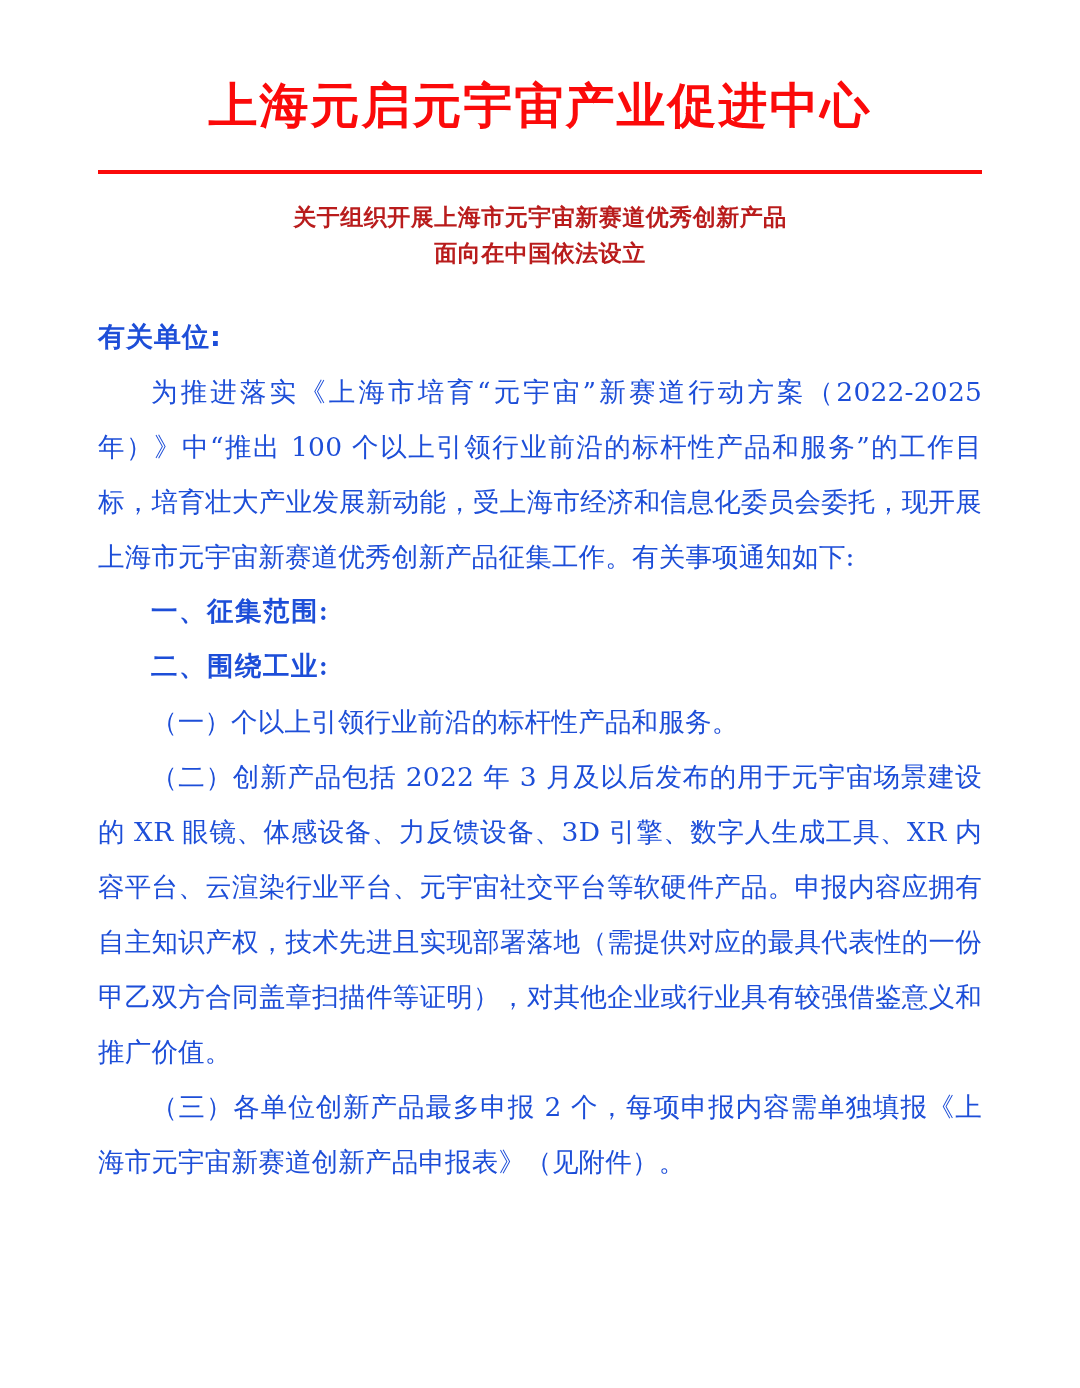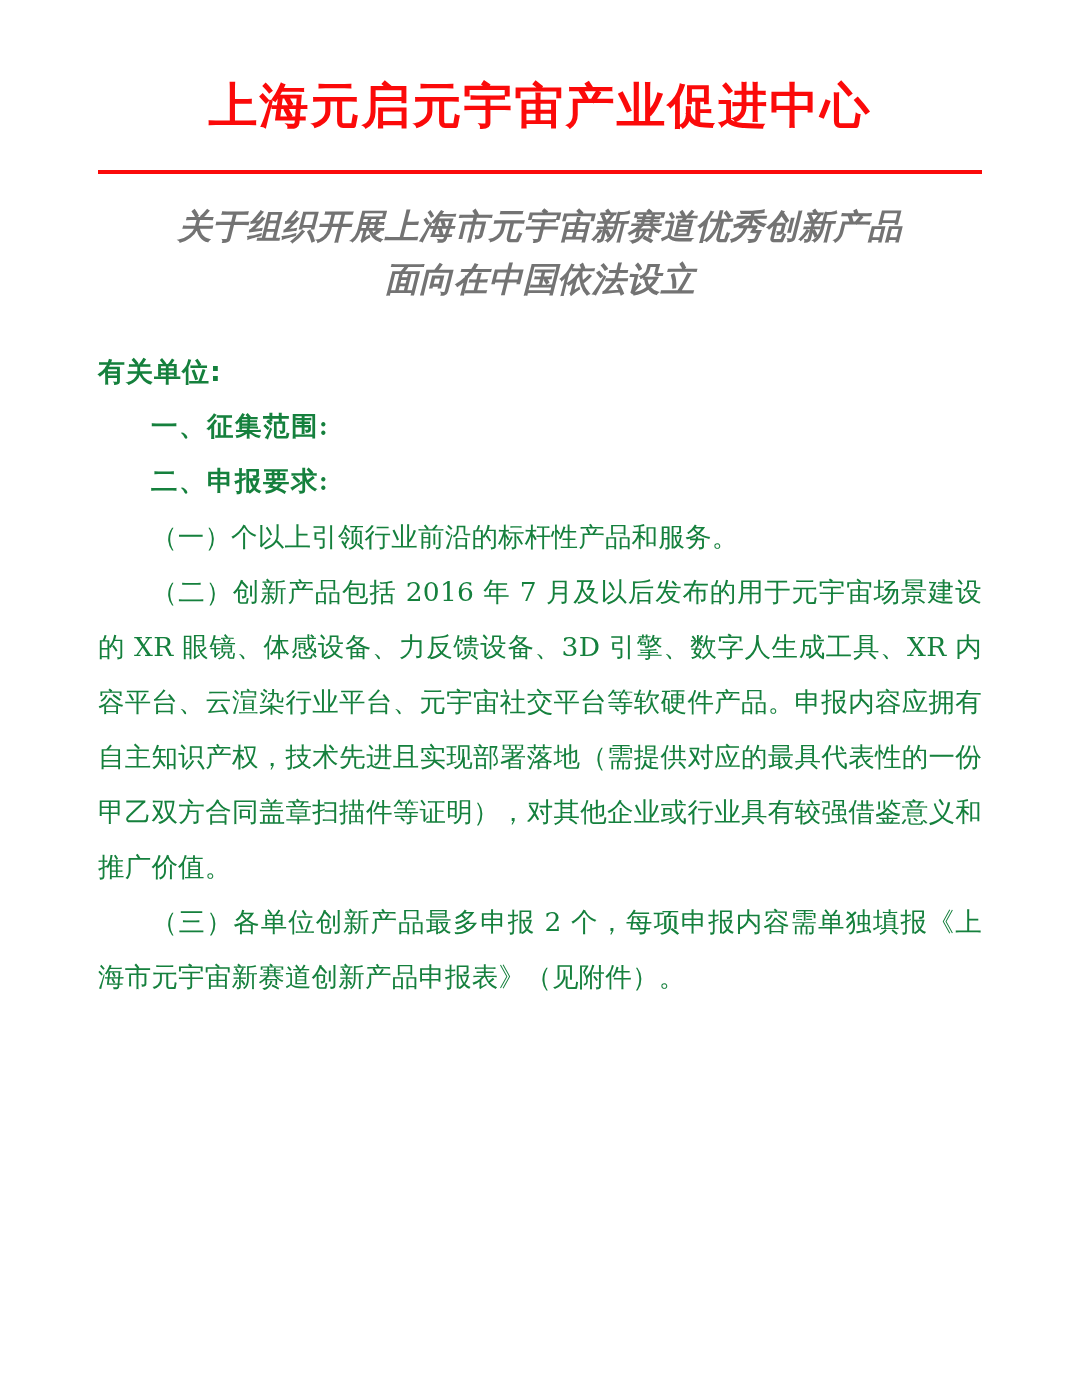--- a/index.html
+++ b/index.html
@@ -45,43 +45,42 @@
     background: #fb0a0a;
     width: 100%;
   }
 
   
   .doc-title {
     margin-top: 26px;
     text-align: center;
     font-family: "DejaVu Sans", "Liberation Sans", sans-serif;
     font-weight: 700;
-    font-size: 34px;
+    font-size: 23px;
     line-height: 1.55;
-    color: #737373;
+    color: #b91c1c;
     letter-spacing: 0.5px;
-    font-style: italic;
   }
   .doc-title-line {
     display: block;
     white-space: nowrap;
   }
 
   
   .body-area {
     margin-top: 38px;
   }
   p.para {
     margin: 0 0 0 0;
     font-size: 26.5px;
     line-height: 55px;
     text-align: justify;
     text-justify: inter-ideograph;
     letter-spacing: 0.2px;
-    color: #15803d;
+    color: #1d4ed8;
   }
   p.salutation {
     font-weight: 700;
     font-family: "DejaVu Sans", "Liberation Sans", sans-serif;
     font-size: 27px;
     letter-spacing: 1px;
   }
   p.indent {
     text-indent: 2em;
   }
@@ -104,26 +103,27 @@
 
   <div class="doc-title">
     <span class="doc-title-line">关于组织开展上海市元宇宙新赛道优秀创新产品</span>
     <span class="doc-title-line">面向在中国依法设立</span>
   </div>
 
   <div class="body-area">
 
     <p class="para salutation">有关单位:</p>
 
+    <p class="para indent">为推进落实《上海市培育“元宇宙”新赛道行动方案（2022-2025 年）》中“推出 100 个以上引领行业前沿的标杆性产品和服务”的工作目标，培育壮大产业发展新动能，受上海市经济和信息化委员会委托，现开展上海市元宇宙新赛道优秀创新产品征集工作。有关事项通知如下:</p>
 
     <p class="para section-heading">一、征集范围:</p>
 
 
-    <p class="para section-heading">二、申报要求:</p>
+    <p class="para section-heading">二、围绕工业:</p>
 
     <p class="para indent">（一）个以上引领行业前沿的标杆性产品和服务。</p>
 
-    <p class="para indent">（二）创新产品包括 2016 年 7 月及以后发布的用于元宇宙场景建设的 XR 眼镜、体感设备、力反馈设备、3D 引擎、数字人生成工具、XR 内容平台、云渲染行业平台、元宇宙社交平台等软硬件产品。申报内容应拥有自主知识产权，技术先进且实现部署落地（需提供对应的最具代表性的一份甲乙双方合同盖章扫描件等证明），对其他企业或行业具有较强借鉴意义和推广价值。</p>
+    <p class="para indent">（二）创新产品包括 2022 年 3 月及以后发布的用于元宇宙场景建设的 XR 眼镜、体感设备、力反馈设备、3D 引擎、数字人生成工具、XR 内容平台、云渲染行业平台、元宇宙社交平台等软硬件产品。申报内容应拥有自主知识产权，技术先进且实现部署落地（需提供对应的最具代表性的一份甲乙双方合同盖章扫描件等证明），对其他企业或行业具有较强借鉴意义和推广价值。</p>
 
     <p class="para indent">（三）各单位创新产品最多申报 2 个，每项申报内容需单独填报《上海市元宇宙新赛道创新产品申报表》（见附件）。</p>
 
   </div>
 </div>
 
 </body></html>

